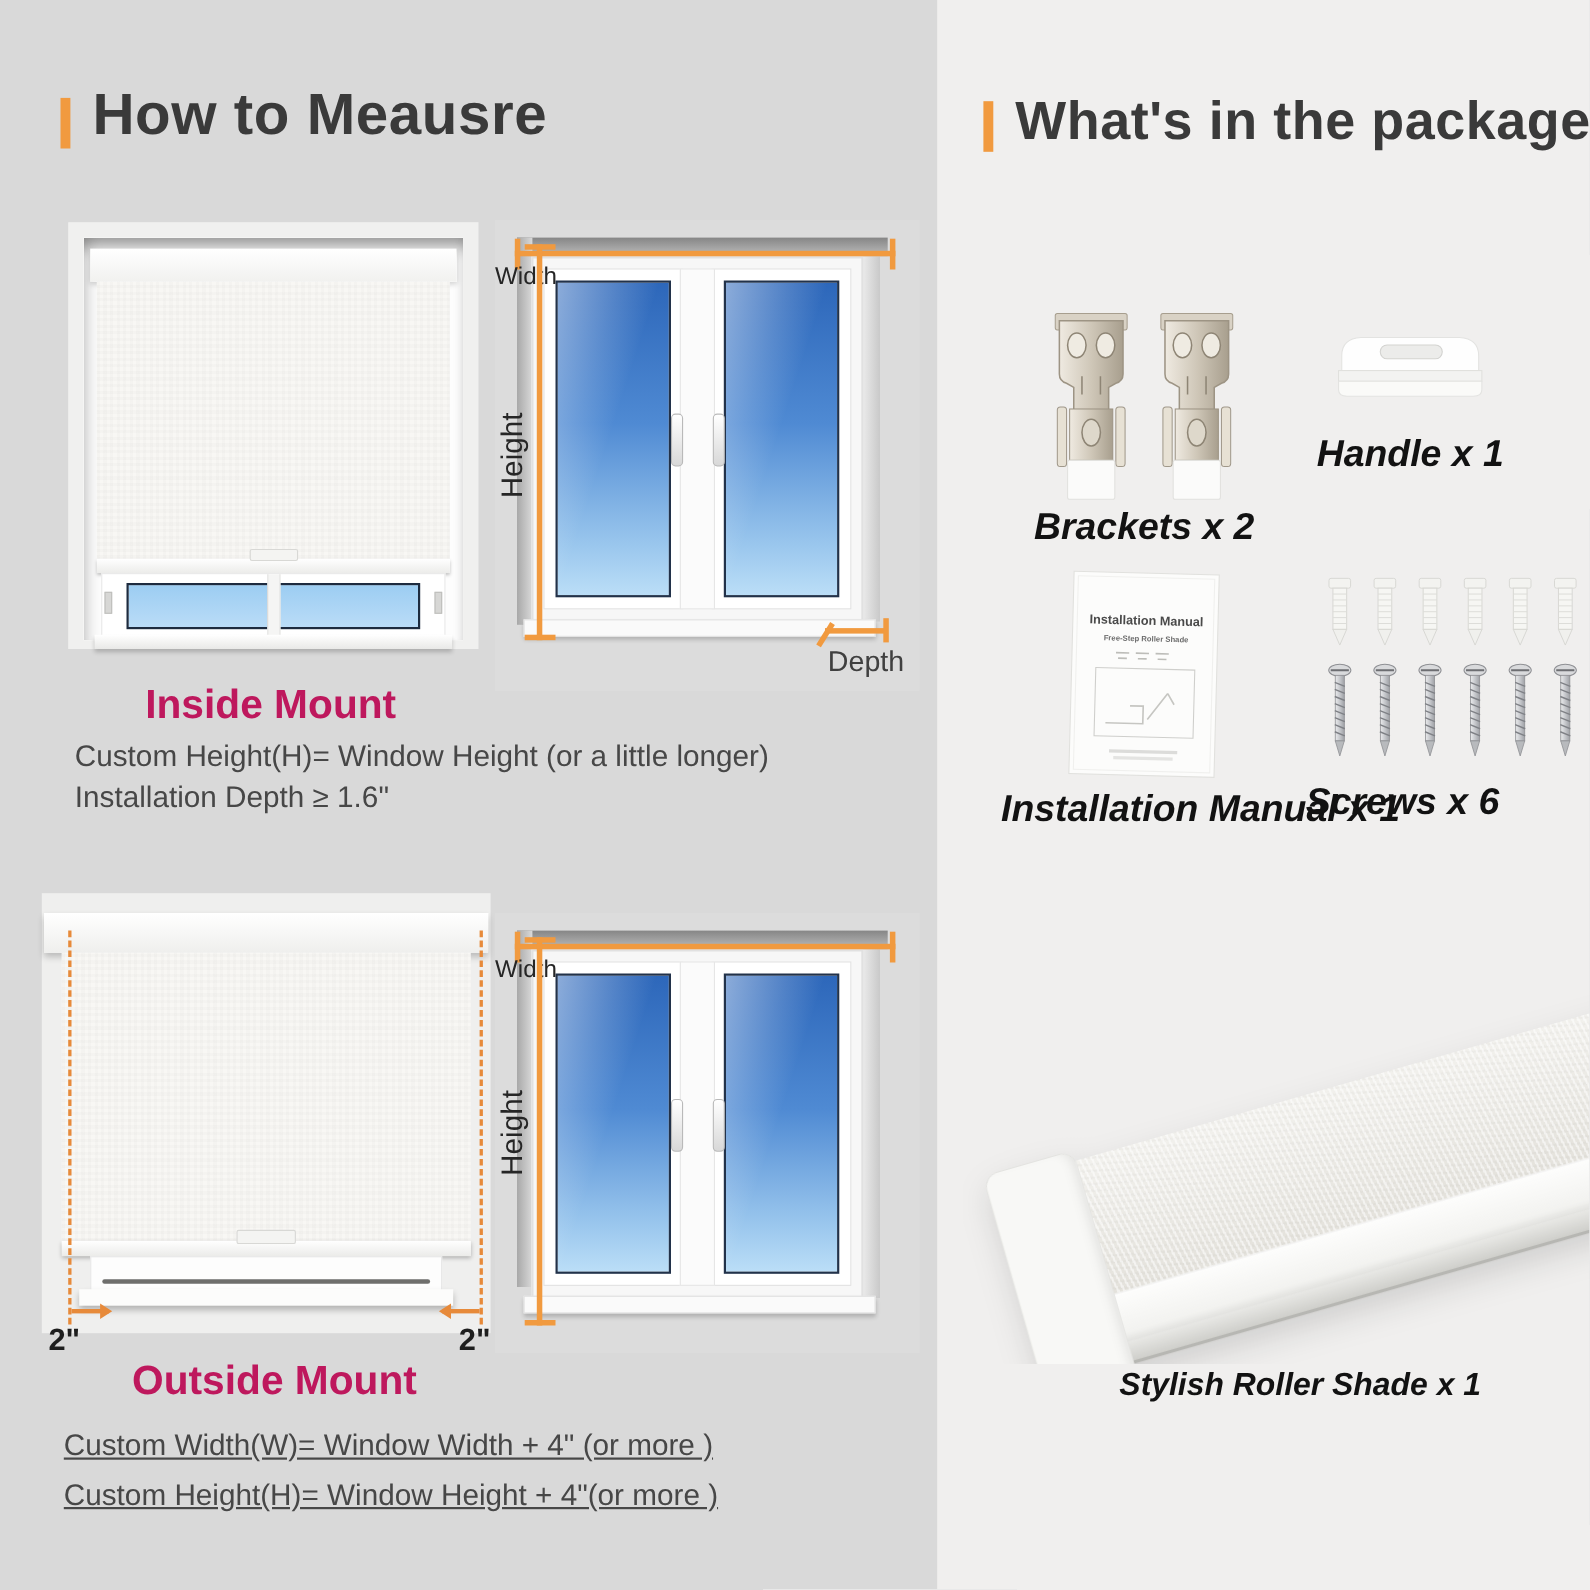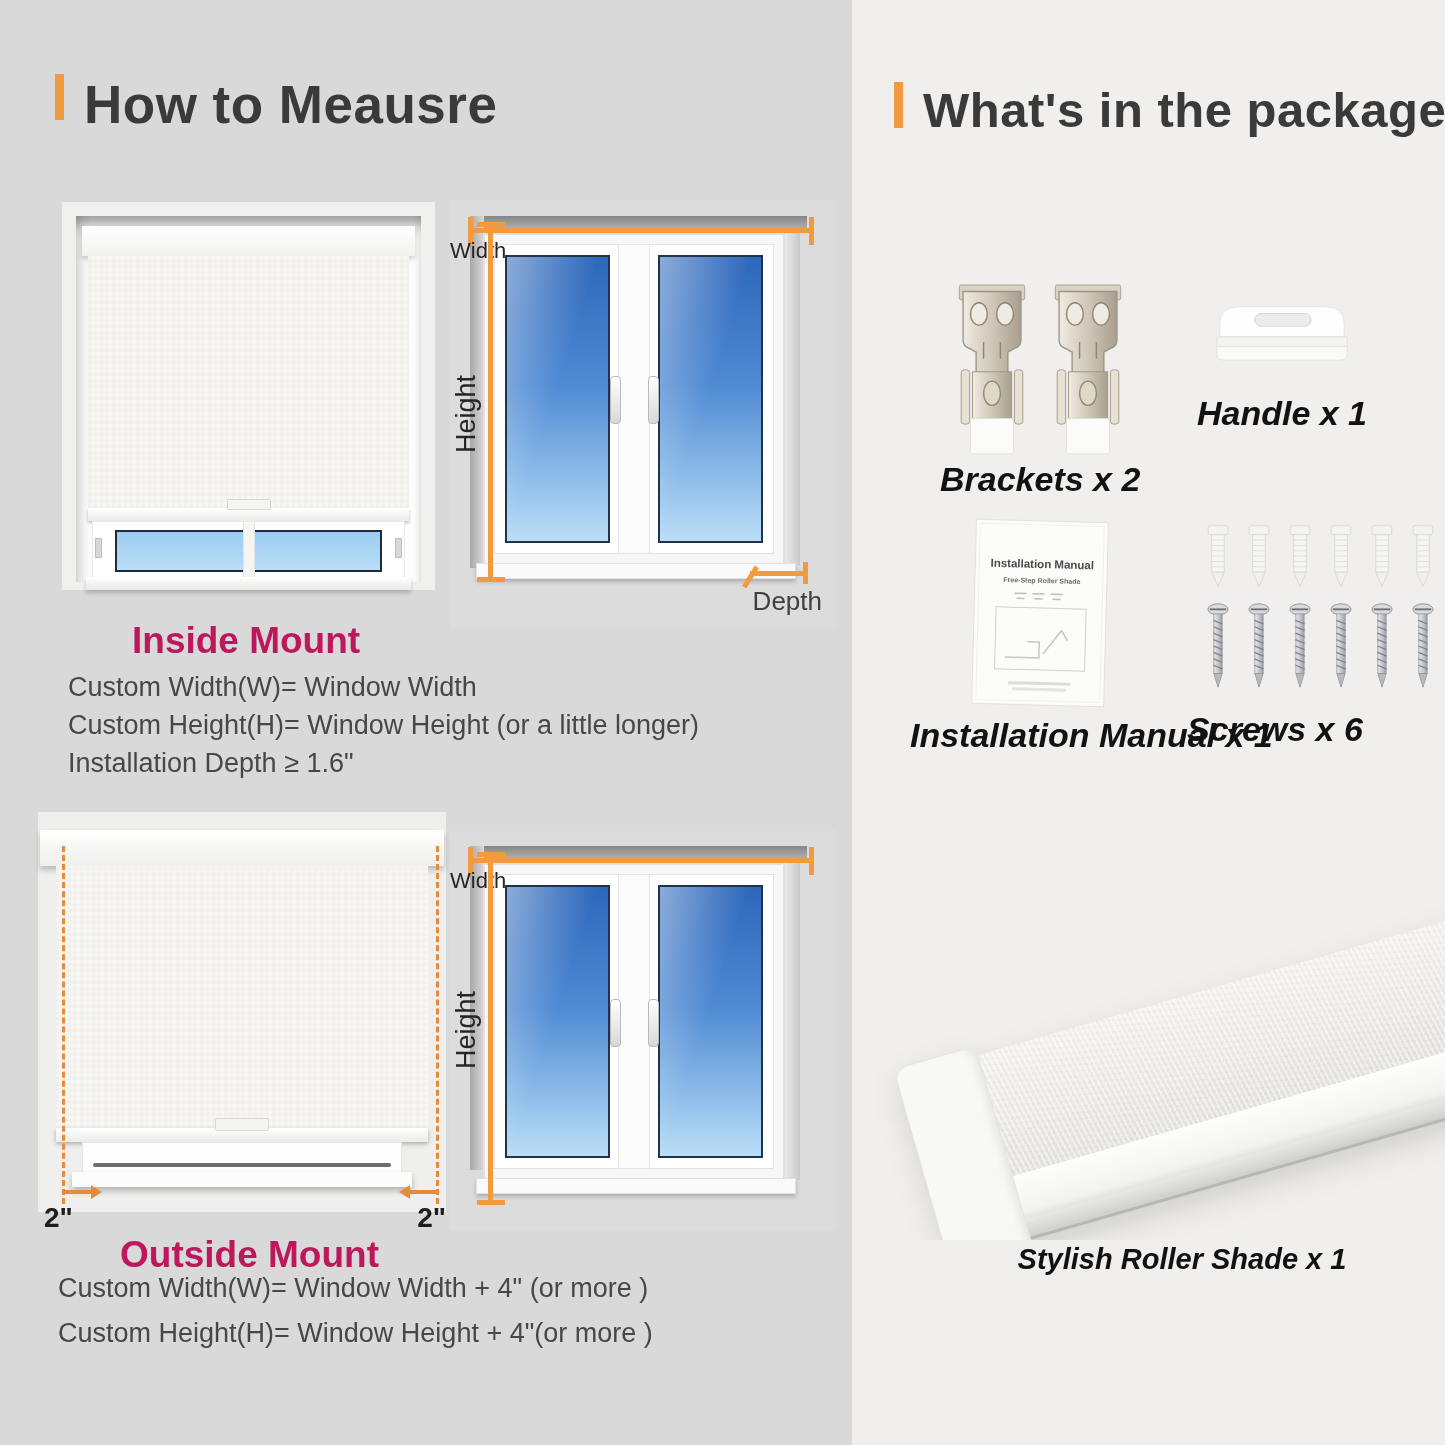--- a/index.html
+++ b/index.html
@@ -1,21 +1,21 @@
 <!DOCTYPE html>
 <html><head>
 <meta charset="utf-8">
 <style>
   html,body{margin:0;padding:0;}
   .canvas{position:relative;width:1445px;height:1445px;background:#d9d9d9;overflow:hidden;
           font-family:"Liberation Sans",sans-serif;color:#3c3c3c;}
   
   .panel-right{position:absolute;left:836px;top:0;width:609px;height:1445px;background:#f0efee;margin-left:16px;}
   
-  .title-row{position:absolute;display:flex;align-items:flex-start;}
+  .title-row{position:absolute;display:flex;align-items:flex-end;}
   .title-left{left:55px;top:74px;}
   .title-right{left:878px;top:82px;}
   .accent-bar{width:9px;height:46px;background:#f19a3f;margin-right:20px;flex:0 0 auto;}
   .big-title{font-size:53px;font-weight:bold;color:#3a3a3a;letter-spacing:.5px;white-space:nowrap;margin:0;}
   .title-right .big-title{font-size:49px;}
   
   .sec-h{position:absolute;font-size:37px;font-weight:bold;color:#be185d;margin:0;white-space:nowrap;}
   .body-text{position:absolute;font-size:27px;line-height:38px;color:#474747;margin:0;white-space:nowrap;}
   .body-text p{margin:0;}
   .body-text.outside{line-height:45px;}
@@ -231,21 +231,20 @@
       <div class="dim-h-label">Height</div>
       <div class="dim-d">
           <span class="cap"></span>
           <span class="tick"></span>
         </div>
       <div class="dim-d-label">Depth</div>
     </div>
 
     <h2 class="sec-h" style="left:132px;top:620px;">Inside Mount</h2>
     <div class="body-text" style="left:68px;top:668px;">
-      <p>Custom Width(W)= Window Width</p>
       <p>Custom Height(H)= Window Height (or a little longer)</p>
       <p>Installation Depth ≥ 1.6"</p>
     </div>
 
     <div class="figC">
       <div class="cassetteC"></div>
       <div class="fabricC fabric"></div>
       <div class="botbarC">
           <span class="tabC"></span>
         </div>
@@ -281,21 +280,21 @@
         </div>
       <div class="dim-w-label">Width</div>
       <div class="dim-h">
           <span class="cap t"></span>
           <span class="cap b"></span>
         </div>
       <div class="dim-h-label">Height</div>
     </div>
 
     <h2 class="sec-h" style="left:120px;top:1234px;">Outside Mount</h2>
-    <div class="body-text outside" style="left:58px;top:1266px;">
+    <div class="body-text outside" style="left:58px;top:1292px;text-decoration:underline;">
       <p>Custom Width(W)= Window Width + 4" (or more )</p>
       <p>Custom Height(H)= Window Height + 4"(or more )</p>
     </div>
   </section>
 
   <section class="panel-right">
 
     <div class="title-row title-right" style="position:absolute;left:42px;top:82px;">
       <span class="accent-bar"></span>
       <h1 class="big-title">What's in the package</h1>

